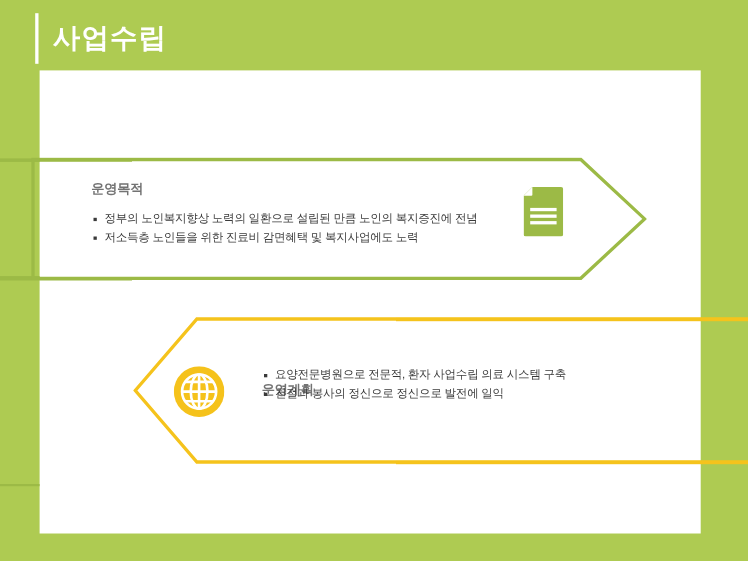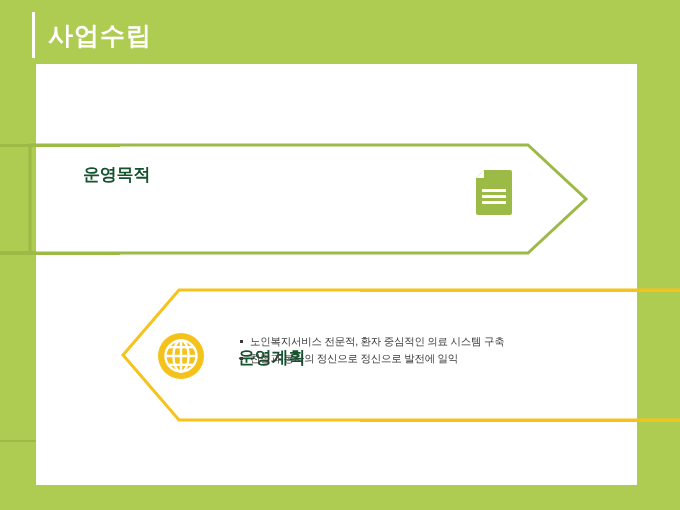--- a/index.html
+++ b/index.html
@@ -91,23 +91,23 @@
   .rule.amber { background: #f5c31c; }
 
   #r-g-top    { left: 0;   top: 144px; width: 120px; }
   #r-g-bottom { left: 0;   top: 252px; width: 120px; }
   #r-a-top    { left: 360px; top: 289px; width: 320px; }
   #r-a-bottom { left: 360px; top: 419px; width: 320px; }
 
   
   .block-head {
     position: absolute;
-    font-size: 17px;
+    font-size: 12px;
     font-weight: bold;
-    color: #14532d;
+    color: #737373;
     letter-spacing: -0.2px;
     white-space: nowrap;
   }
   .bullets {
     position: absolute;
     margin: 0;
     padding: 0;
     list-style: none;
   }
   .bullets li {
@@ -162,20 +162,24 @@
   <div class="rule green" id="r-g-bottom"></div>
 
   <div class="chev" id="sec1">
     <svg width="560" height="112" viewBox="0 0 560 112">
       <path d="M2,2 H500 L558,56 L500,110 H2 Z" fill="none" stroke="#9cba46" stroke-width="3" stroke-linejoin="miter"></path>
     </svg>
   </div>
 
   <div class="block-head" id="head1">운영목적</div>
 
+  <ul class="bullets" id="list1">
+    <li>정부의 노인복지향상 노력의 일환으로 설립된 만큼 노인의 복지증진에 전념</li>
+    <li>저소득층 노인들을 위한 진료비 감면혜택 및 복지사업에도 노력</li>
+  </ul>
 
   <div class="icon" id="doc-icon">
     <svg width="36" height="45" viewBox="0 0 36 45">
       <path d="M8,0 H34 A2,2 0 0 1 36,2 V43 A2,2 0 0 1 34,45 H2 A2,2 0 0 1 0,43 V8 Z" fill="#9cba46"></path>
       <path d="M8,0 L0,8 H7 A1,1 0 0 0 8,7 Z" fill="#ffffff"></path>
       <rect x="6" y="19" width="24" height="3" fill="#ffffff"></rect>
       <rect x="6" y="25" width="24" height="3" fill="#ffffff"></rect>
       <rect x="6" y="31" width="24" height="3" fill="#ffffff"></rect>
     </svg>
   </div>
@@ -185,21 +189,21 @@
 
   <div class="chev" id="sec2">
     <svg width="559" height="134" viewBox="0 0 559 134">
       <path d="M559,2 H58 L2,67 L58,132 H559" fill="none" stroke="#f5c31c" stroke-width="3" stroke-linejoin="miter"></path>
     </svg>
   </div>
 
   <div class="block-head" id="head2">운영계획</div>
 
   <ul class="bullets" id="list2">
-    <li>노인복지서비스 전문적, 환자 중심적인 의료 시스템 구축</li>
+    <li>요양전문병원으로 전문적, 환자 사업수립 의료 시스템 구축</li>
     <li>친절과 봉사의 정신으로 정신으로 발전에 일익</li>
   </ul>
 
   <div class="icon" id="globe-icon">
     <svg width="46" height="46" viewBox="0 0 46 46">
       <circle cx="23" cy="23" r="23" fill="#f5c21b"></circle>
       <g stroke="#ffffff" stroke-width="2.4" fill="none">
         <circle cx="23" cy="23" r="15.5"></circle>
         <line x1="7.5" y1="23" x2="38.5" y2="23"></line>
         <line x1="10" y1="14.2" x2="36" y2="14.2"></line>

